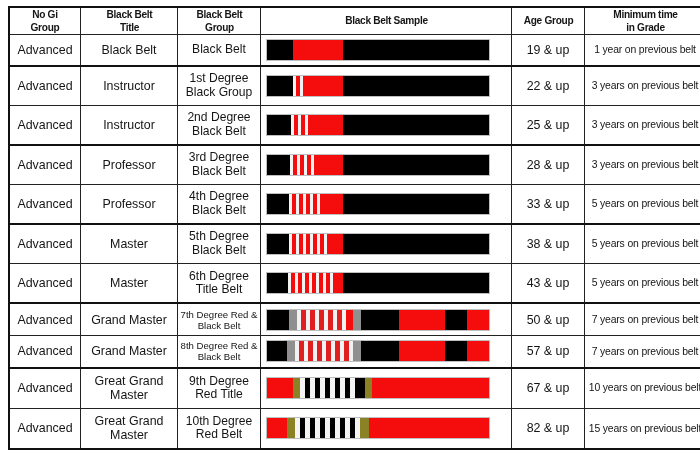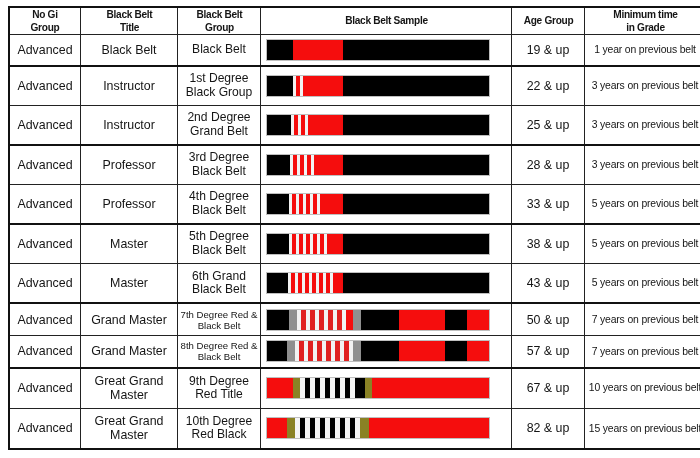--- a/index.html
+++ b/index.html
@@ -154,21 +154,21 @@
                 <div class="seg" style="left: 76px; width: 146px; background: rgb(0, 0, 0);"></div>
               </div>
             </div>
           </td>
           <td class="c-age">22 &amp; up</td>
           <td class="c-time">3 years on previous belt</td>
         </tr>
         <tr class="grp-end">
           <td class="c-group">Advanced</td>
           <td class="c-title">Instructor</td>
-          <td class="c-bbg">2nd Degree Grand Belt</td>
+          <td class="c-bbg">2nd Degree Black Belt</td>
           <td class="c-sample">
             <div class="belt-wrap">
               <div class="belt" style="background: rgb(0, 0, 0);">
                 <div class="seg" style="left: 0px; width: 24px; background: rgb(0, 0, 0);"></div>
                 <div class="seg" style="left: 24px; width: 3px; background: rgb(242, 242, 242);"></div>
                 <div class="seg" style="left: 27px; width: 4px; background: rgb(245, 13, 13);"></div>
                 <div class="seg" style="left: 31px; width: 3px; background: rgb(242, 242, 242);"></div>
                 <div class="seg" style="left: 34px; width: 4px; background: rgb(245, 13, 13);"></div>
                 <div class="seg" style="left: 38px; width: 3px; background: rgb(242, 242, 242);"></div>
                 <div class="seg" style="left: 41px; width: 35px; background: rgb(245, 13, 13);"></div>
@@ -250,21 +250,21 @@
                 <div class="seg" style="left: 76px; width: 146px; background: rgb(0, 0, 0);"></div>
               </div>
             </div>
           </td>
           <td class="c-age">38 &amp; up</td>
           <td class="c-time">5 years on previous belt</td>
         </tr>
         <tr class="grp-end">
           <td class="c-group">Advanced</td>
           <td class="c-title">Master</td>
-          <td class="c-bbg">6th Grand Black Belt</td>
+          <td class="c-bbg">6th Degree Title Belt</td>
           <td class="c-sample">
             <div class="belt-wrap">
               <div class="belt" style="background: rgb(0, 0, 0);">
                 <div class="seg" style="left: 0px; width: 21px; background: rgb(0, 0, 0);"></div>
                 <div class="seg" style="left: 21px; width: 3px; background: rgb(242, 242, 242);"></div>
                 <div class="seg" style="left: 24px; width: 4px; background: rgb(245, 13, 13);"></div>
                 <div class="seg" style="left: 28px; width: 3px; background: rgb(242, 242, 242);"></div>
                 <div class="seg" style="left: 31px; width: 4px; background: rgb(245, 13, 13);"></div>
                 <div class="seg" style="left: 35px; width: 3px; background: rgb(242, 242, 242);"></div>
                 <div class="seg" style="left: 38px; width: 4px; background: rgb(245, 13, 13);"></div>
@@ -373,21 +373,21 @@
                 <div class="seg" style="left: 105px; width: 117px; background: rgb(245, 13, 13);"></div>
               </div>
             </div>
           </td>
           <td class="c-age">67 &amp; up</td>
           <td class="c-time">10 years on previous belt</td>
         </tr>
         <tr class="grp-end">
           <td class="c-group">Advanced</td>
           <td class="c-title">Great Grand Master</td>
-          <td class="c-bbg">10th Degree Red Black</td>
+          <td class="c-bbg">10th Degree Red Belt</td>
           <td class="c-sample">
             <div class="belt-wrap">
               <div class="belt" style="background: rgb(245, 13, 13);">
                 <div class="seg" style="left: 0px; width: 20px; background: rgb(245, 13, 13);"></div>
                 <div class="seg" style="left: 20px; width: 8px; background: rgb(138, 130, 37);"></div>
                 <div class="seg" style="left: 28px; width: 5px; background: rgb(244, 244, 244);"></div>
                 <div class="seg" style="left: 33px; width: 5px; background: rgb(0, 0, 0);"></div>
                 <div class="seg" style="left: 38px; width: 5px; background: rgb(244, 244, 244);"></div>
                 <div class="seg" style="left: 43px; width: 5px; background: rgb(0, 0, 0);"></div>
                 <div class="seg" style="left: 48px; width: 5px; background: rgb(244, 244, 244);"></div>

